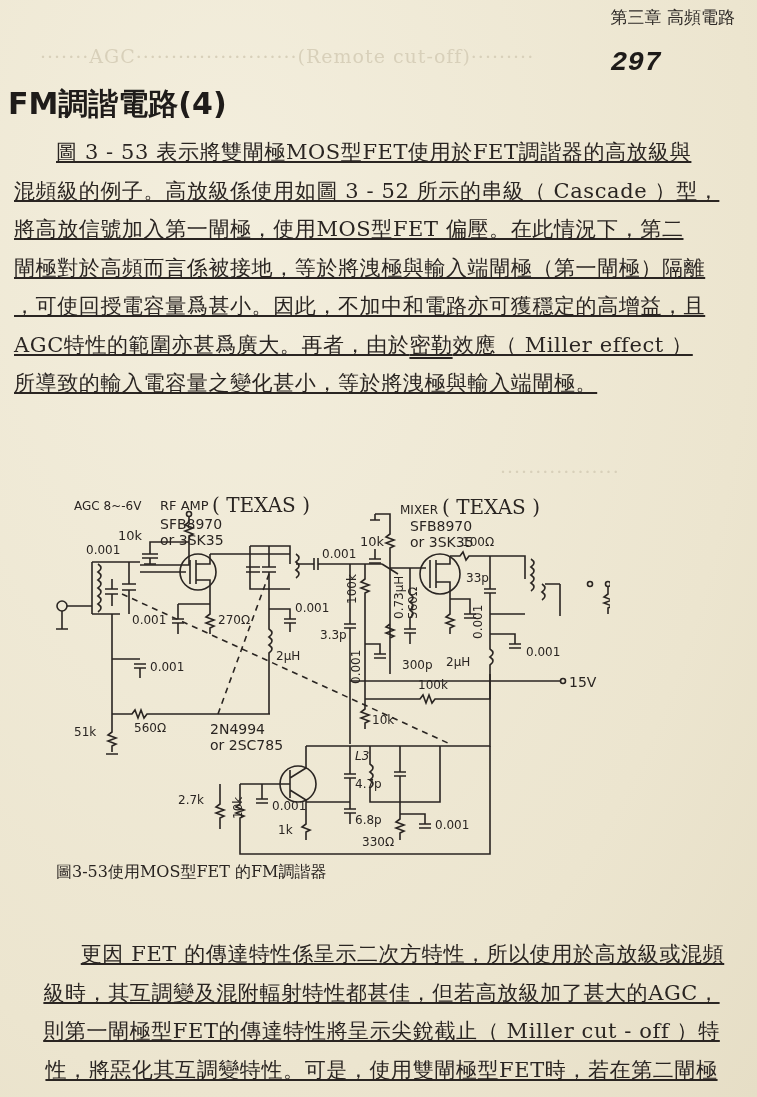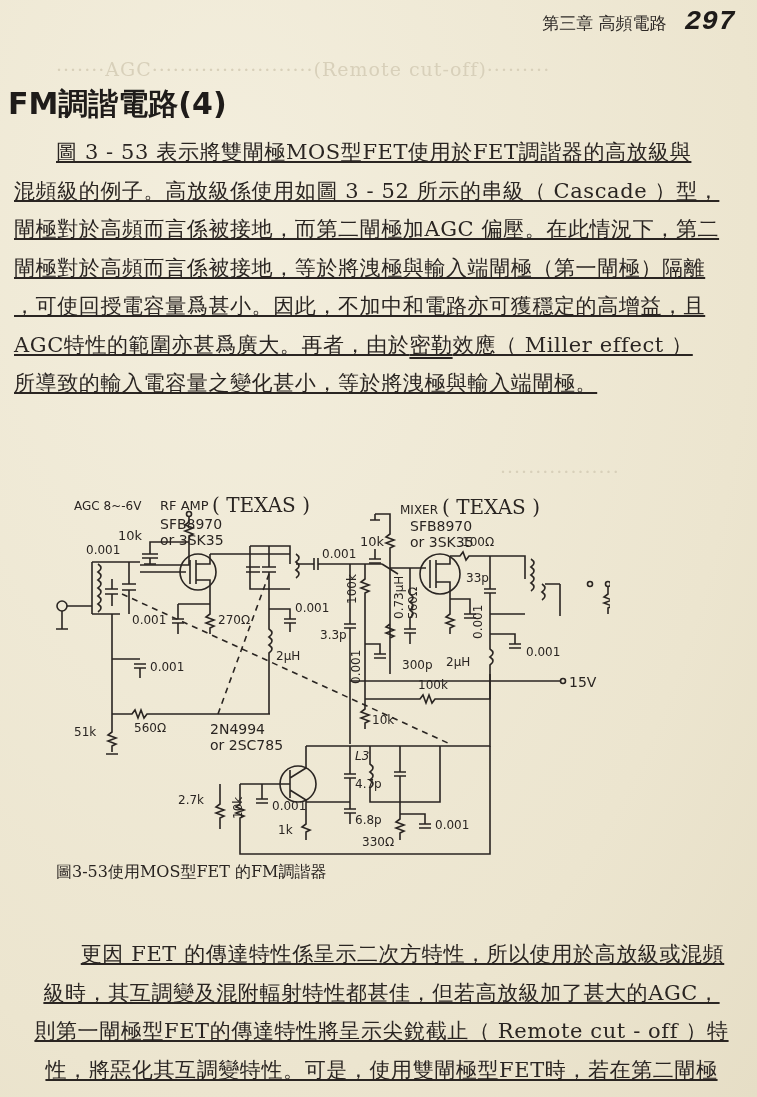--- a/index.html
+++ b/index.html
@@ -1,55 +1,55 @@
 <!DOCTYPE html>
 <html><head>
 <meta charset="utf-8">
 <style>
   html,body{margin:0;padding:0;}
   body{width:757px;height:1097px;background:#efe9d6;position:relative;overflow:hidden;
        font-family:"DejaVu Serif","Liberation Serif",serif;color:#2a2522;}
   .page{position:absolute;inset:0;background:
         radial-gradient(ellipse at 30% 20%, #f3eedd 0%, #ece5cf 70%, #e6dec6 100%);}
   .bleed{position:absolute;color:#d8d0ba;font-size:19px;letter-spacing:1px;white-space:nowrap;}
-  .running-head{position:absolute;top:6px;right:22px;display:flex;align-items:baseline;gap:18px;}
+  .running-head{position:absolute;top:6px;right:22px;display:flex;align-items:baseline;gap:18px;flex-direction:column;}
   .rh-chapter{font-family:"DejaVu Sans","Liberation Sans",sans-serif;font-size:17px;color:#2d2926;}
   .rh-page{font-family:Liberation Mono, monospace;font-weight:bold;font-style:italic;font-size:28px;color:#1e1b19;}
   .section-title{position:absolute;left:8px;top:84px;font-family:"DejaVu Sans","Liberation Sans",sans-serif;
        font-size:30px;font-weight:bold;color:#1f1c1a;letter-spacing:0px;}
   .para{position:absolute;left:14px;width:735px;font-size:21px;line-height:38.5px;letter-spacing:0.6px;text-decoration:underline;}
   .para .line{display:block;white-space:nowrap;}
   .indent{padding-left:42px;}
   .p1{top:133px;}
   .p2{top:935px;text-align:center;}
   .underline{text-decoration:underline;text-decoration-thickness:2px;text-underline-offset:5px;}
   .figure{position:absolute;left:50px;top:484px;width:560px;height:390px;}
   .fig-caption{position:absolute;left:56px;top:862px;font-size:16px;color:#2a2522;display:flex;}
   .fig-caption span{white-space:nowrap;}
   svg text{font-family:"DejaVu Sans","Liberation Sans",sans-serif;fill:#2a2522;}
 </style>
 </head>
 <body>
 
 <div class="page">
 
-  <div class="bleed" style="left:40px;top:58px;margin-left:16px;">·······AGC·······················(Remote cut-off)·········</div>
+  <div class="bleed" style="left:40px;top:45px;">·······AGC·······················(Remote cut-off)·········</div>
   <div class="bleed" style="left:500px;top:460px;">·················</div>
 
   <div class="running-head">
     <span class="rh-chapter">第三章  高頻電路</span>
     <span class="rh-page">297</span>
   </div>
 
   <div class="section-title">FM調諧電路(4)</div>
 
   <div class="para p1">
     <span class="line indent">圖 3 - 53 表示將雙閘極MOS型FET使用於FET調諧器的高放級與</span>
     <span class="line">混頻級的例子。高放級係使用如圖 3 - 52 所示的串級（ Cascade ）型，</span>
-    <span class="line">閘極對於高頻而言係被接地，而第二閘極加AGC  偏壓。在此情況下，第二</span>
+    <span class="line">將高放信號加入第一閘極，使用MOS型FET  偏壓。在此情況下，第二</span>
     <span class="line">閘極對於高頻而言係被接地，等於將洩極與輸入端閘極（第一閘極）隔離</span>
     <span class="line">，可使回授電容量爲甚小。因此，不加中和電路亦可獲穩定的高增益，且</span>
     <span class="line"><span>AGC特性的範圍亦甚爲廣大。再者，由於</span><span class="underline">密勒</span><span>效應（ Miller  effect ）</span></span>
     <span class="line">所導致的輸入電容量之變化甚小，等於將洩極與輸入端閘極。</span>
   </div>
 
   <div class="figure">
     <svg width="560" height="390" viewBox="0 0 560 390" stroke="#2a2522" fill="none" stroke-width="1.6">
 
       <text x="24" y="26" font-size="12" stroke="none">AGC 8~-6V</text>
@@ -170,17 +170,17 @@
   </div>
 
   <div class="fig-caption">
     <span>圖3-53</span>
     <span>使用MOS型FET 的FM調諧器</span>
   </div>
 
   <div class="para p2">
     <span class="line indent">更因 FET 的傳達特性係呈示二次方特性，所以使用於高放級或混頻</span>
     <span class="line">級時，其互調變及混附輻射特性都甚佳，但若高放級加了甚大的AGC，</span>
-    <span class="line">則第一閘極型FET的傳達特性將呈示尖銳截止（ Remote  cut - off ）特</span>
+    <span class="line">則第一閘極型FET的傳達特性將呈示尖銳截止（ Miller  cut - off ）特</span>
     <span class="line">性，將惡化其互調變特性。可是，使用雙閘極型FET時，若在第二閘極</span>
   </div>
 
 </div>
 
 </body></html>

